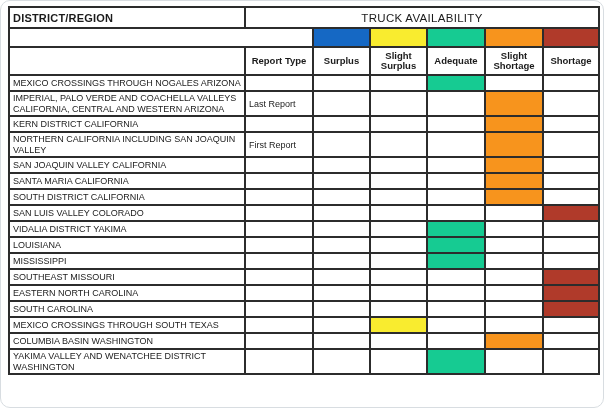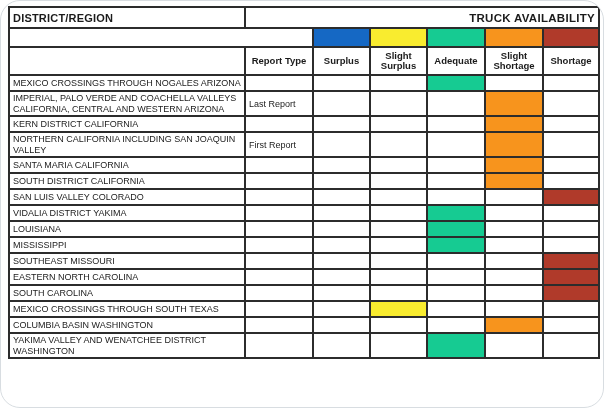--- a/index.html
+++ b/index.html
@@ -5,21 +5,21 @@
   html,body{margin:0;padding:0;background:#ffffff;}
   body{
     width:604px;height:408px;
     font-family:"Liberation Sans","DejaVu Sans",sans-serif;
     position:relative;
   }
   .frame{
     position:absolute;left:0;top:0;width:602px;height:406px;
     background:#ffffff;
     border:1px solid #d8dde1;
-    border-radius:20px;
+    border-radius:10px;
     overflow:hidden;
   }
   table.tbl{
     position:absolute;left:7px;top:5px;
     width:590px;
     border-collapse:collapse;
     table-layout:fixed;
   }
   table.tbl td{
     border:2px solid #2c2c2c;
@@ -27,21 +27,21 @@
     color:#1b1b1b;
     overflow:hidden;
     vertical-align:middle;
   }
   
   td.district-head{
     font-weight:bold;font-size:11px;letter-spacing:.2px;
     padding-left:5px;height:17px;
   }
   td.title-cell{
-    font-weight:bold;font-size:11.5px;text-align:right;letter-spacing:.3px;
+    font-weight:normal;font-size:11.5px;text-align:center;letter-spacing:.3px;
     height:17px;
   }
   tr.legend-row td{height:15px;}
   tr.label-row td{
     font-weight:bold;font-size:9.5px;text-align:center;
     line-height:10.5px;height:24px;
   }
   
   td.district{
     font-size:9px;line-height:10.5px;
@@ -122,20 +122,29 @@
         <tr>
           <td class="district">NORTHERN CALIFORNIA INCLUDING SAN JOAQUIN VALLEY</td>
           <td class="report">First Report</td>
           <td class="status"></td>
           <td class="status"></td>
           <td class="status"></td>
           <td class="status" style="background: rgb(247, 148, 29);"></td>
           <td class="status"></td>
         </tr>
         <tr>
+          <td class="district">SAN JOAQUIN VALLEY CALIFORNIA</td>
+          <td class="report"></td>
+          <td class="status"></td>
+          <td class="status"></td>
+          <td class="status"></td>
+          <td class="status" style="background: rgb(247, 148, 29);"></td>
+          <td class="status"></td>
+        </tr>
+        <tr>
           <td class="district">SANTA MARIA CALIFORNIA</td>
           <td class="report"></td>
           <td class="status"></td>
           <td class="status"></td>
           <td class="status"></td>
           <td class="status" style="background: rgb(247, 148, 29);"></td>
           <td class="status"></td>
         </tr>
         <tr>
           <td class="district">SOUTH DISTRICT CALIFORNIA</td>

